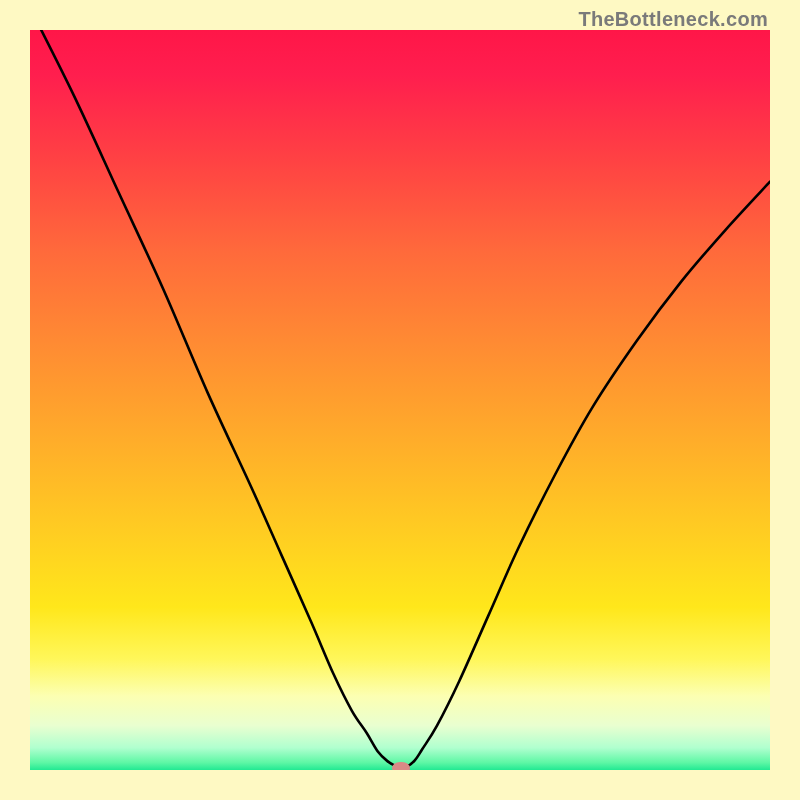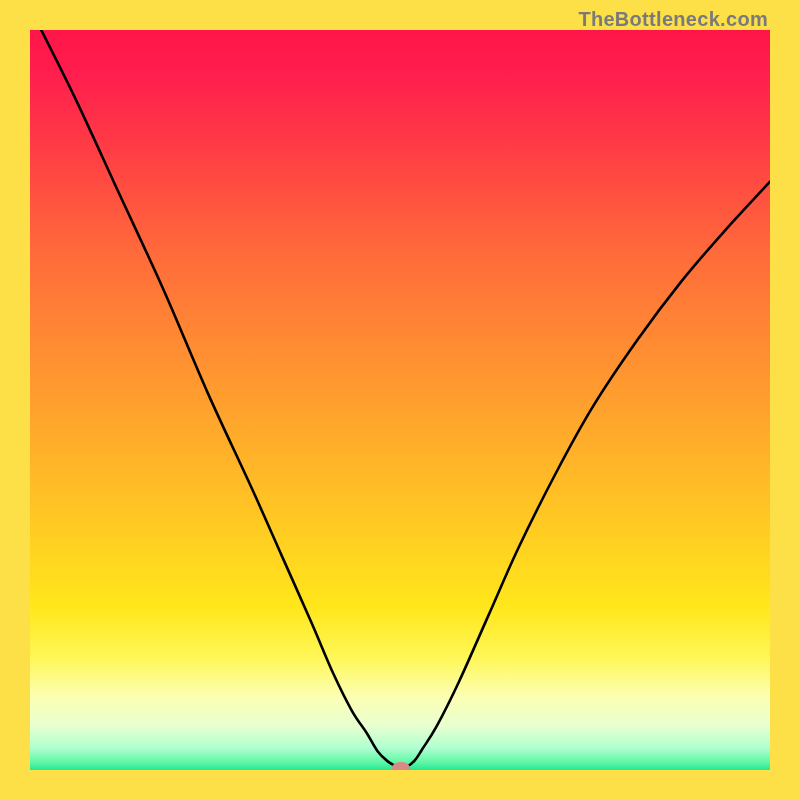--- a/index.html
+++ b/index.html
@@ -10,21 +10,21 @@
     background: #000;
     overflow: hidden;
     font-family: Arial, Helvetica, sans-serif;
   }
   .frame {
     position: absolute;
     left: 0;
     top: 0;
     width: 800px;
     height: 800px;
-    background: #fde047;
+    background: #fef9c3;
   }
   .plot-area {
     position: absolute;
     left: 30px;
     top: 30px;
     width: 740px;
     height: 740px;
     overflow: hidden;
   }
   .gradient-bg {

